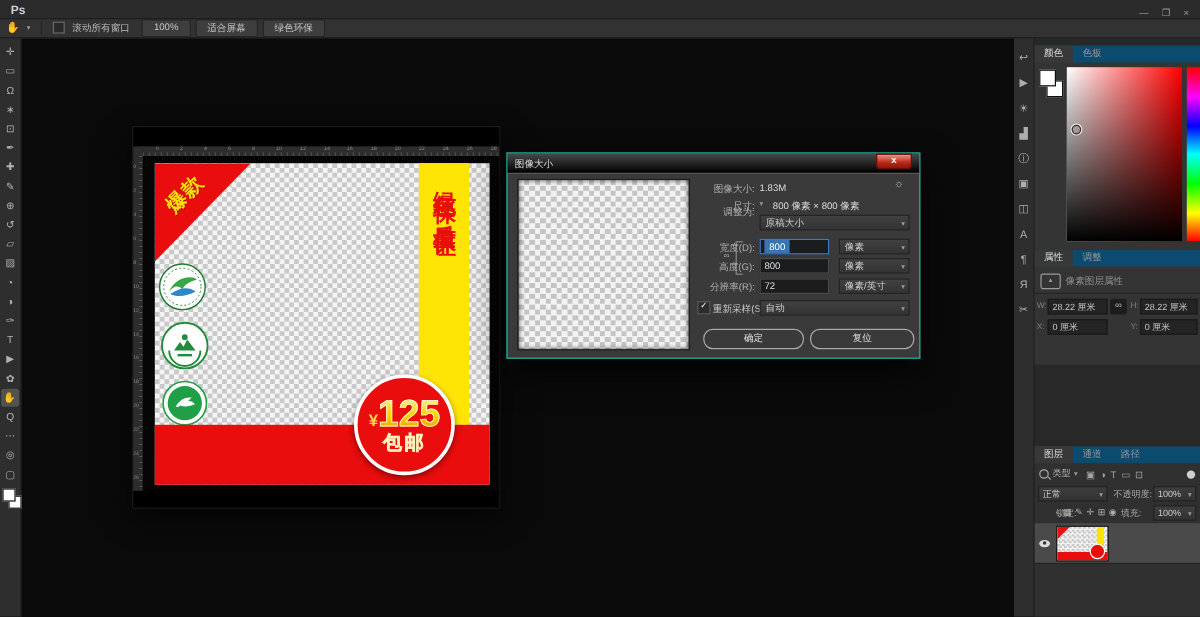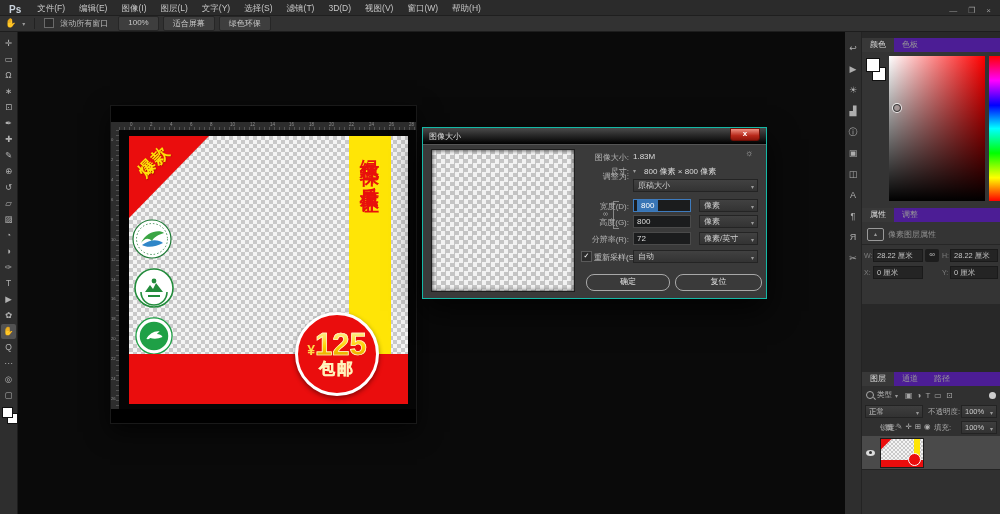--- a/index.html
+++ b/index.html
@@ -98,21 +98,21 @@
   .chain:before{top:0;} .chain:after{bottom:0;}
   .chain-glyph{position:absolute;left:180px;top:65px;font-size:7px;color:#aaa;}
   .dlg-btn{position:absolute;height:15px;border:1px solid #a8a8a8;border-radius:8px;color:#e2e2e2;
            font-size:8px;line-height:14px;text-align:center;background:transparent;}
   .gear{position:absolute;left:322px;top:3px;font-size:9px;color:#b5b5b5;}
   
   #dock{position:absolute;left:845px;top:31px;width:16px;bottom:0;background:#2e2e2e;border-right:1px solid #232323;
         display:flex;flex-direction:column;align-items:center;padding-top:8px;z-index:30;}
   .dock-icon{height:21px;line-height:18px;font-size:9px;color:#aeaeae;}
   #rightcol{position:absolute;left:862px;top:31px;width:138px;bottom:0;background:#282828;z-index:29;}
-  .ptabs{height:14px;background:#4c1d95;display:flex;font-size:8px;}
+  .ptabs{height:14px;background:#0c4a6e;display:flex;font-size:8px;}
   .ptab{padding:0 8px;line-height:14px;color:#979797;}
   .ptab.active{background:#383838;color:#ddd;}
   .panel{position:absolute;left:0;width:138px;background:#343434;}
   #panel-color{top:7px;height:170px;}
   .fg-sw{position:absolute;left:4px;top:20px;width:12px;height:12px;background:#fff;border:1px solid #101010;z-index:2;}
   .bg-sw{position:absolute;left:10px;top:29px;width:12px;height:12px;background:#fff;border:1px solid #101010;}
   .color-field{position:absolute;left:27px;top:18px;right:15px;bottom:7px;
                background:linear-gradient(to bottom,rgba(0,0,0,0) 0%,#000 100%),linear-gradient(to right,#fff,#f00);}
   .color-cursor{position:absolute;left:4px;top:48px;width:6px;height:6px;border:1px solid #333;border-radius:50%;
                 box-shadow:0 0 0 1px rgba(255,255,255,.8);}
@@ -149,33 +149,20 @@
   .mt-tri{position:absolute;left:0;top:0;width:11px;height:11px;background:#ea0d0d;clip-path:polygon(0 0,100% 0,0 100%);}
   .mt-strip{position:absolute;right:3px;top:0;width:6px;height:21px;background:#ffe506;}
   .mt-bar{position:absolute;left:0;bottom:0;width:100%;height:7px;background:#ea0d0d;}
   .mt-circle{position:absolute;right:2px;bottom:1px;width:11px;height:11px;border-radius:50%;background:#ea0d0d;border:1px solid #fff;}
 </style>
 </head>
 <body>
 
 <div id="menubar">
   <span class="ps-logo">Ps</span>
-  <span id="menu-items" style="display:flex;">
-      <span class="menu-item">文件(F)</span>
-      <span class="menu-item">编辑(E)</span>
-      <span class="menu-item">图像(I)</span>
-      <span class="menu-item">图层(L)</span>
-      <span class="menu-item">文字(Y)</span>
-      <span class="menu-item">选择(S)</span>
-      <span class="menu-item">滤镜(T)</span>
-      <span class="menu-item">3D(D)</span>
-      <span class="menu-item">视图(V)</span>
-      <span class="menu-item">窗口(W)</span>
-      <span class="menu-item">帮助(H)</span>
-    </span>
   <span id="app-controls">
       <span>—</span>
       <span>❐</span>
       <span>×</span>
     </span>
 </div>
 
 <div id="optionsbar">
   <span class="tool-preview">✋</span>
   <span class="tiny-caret">▾</span>

